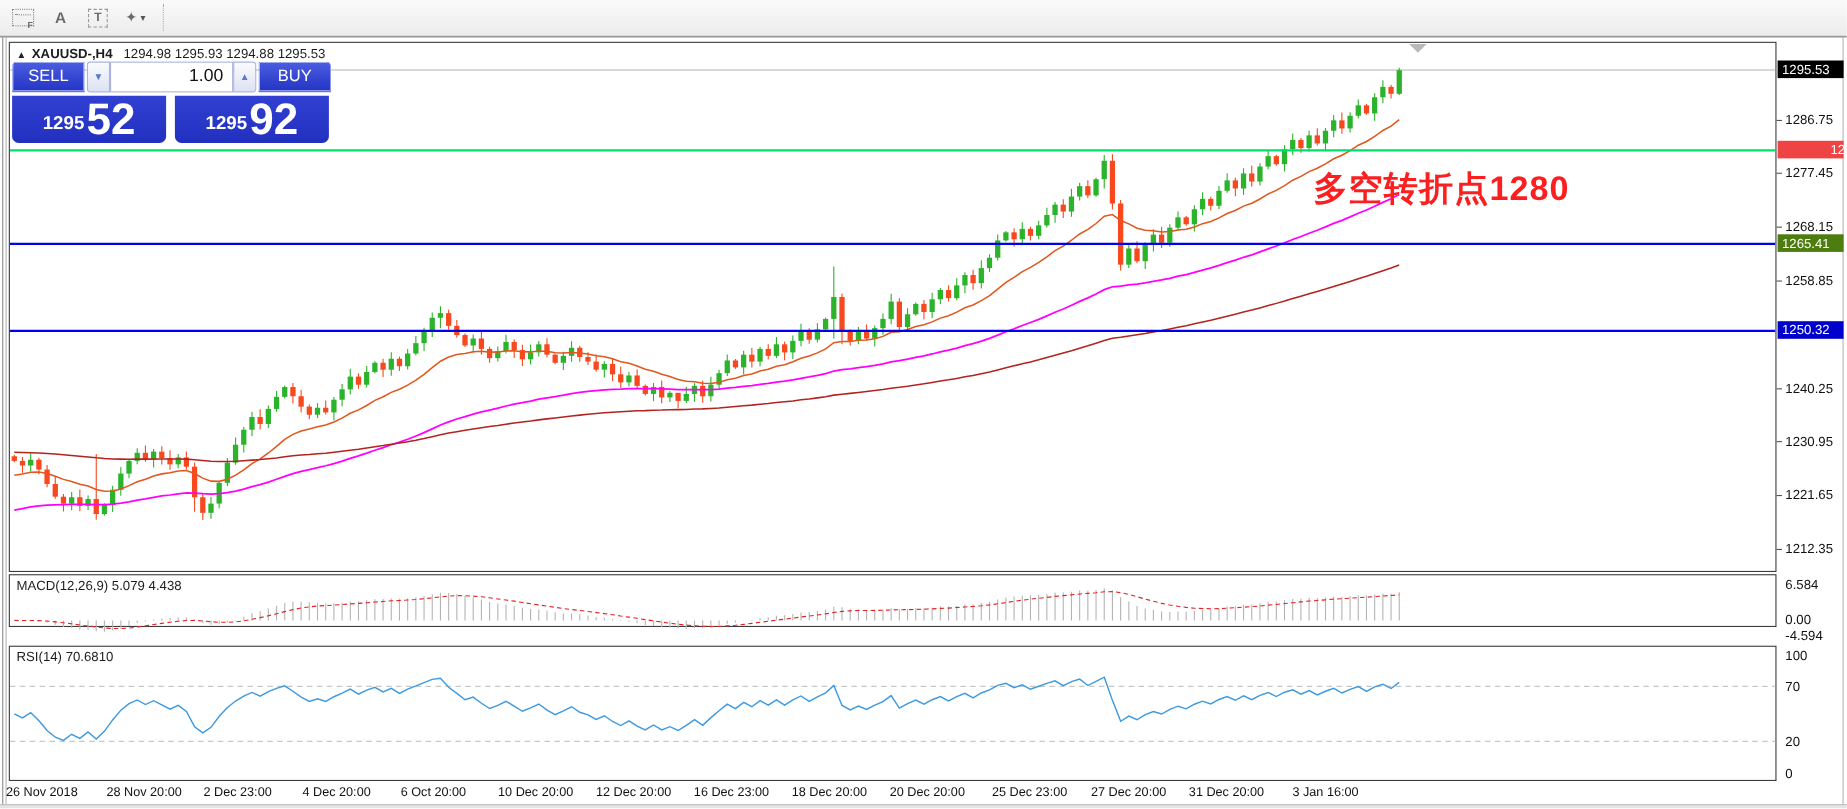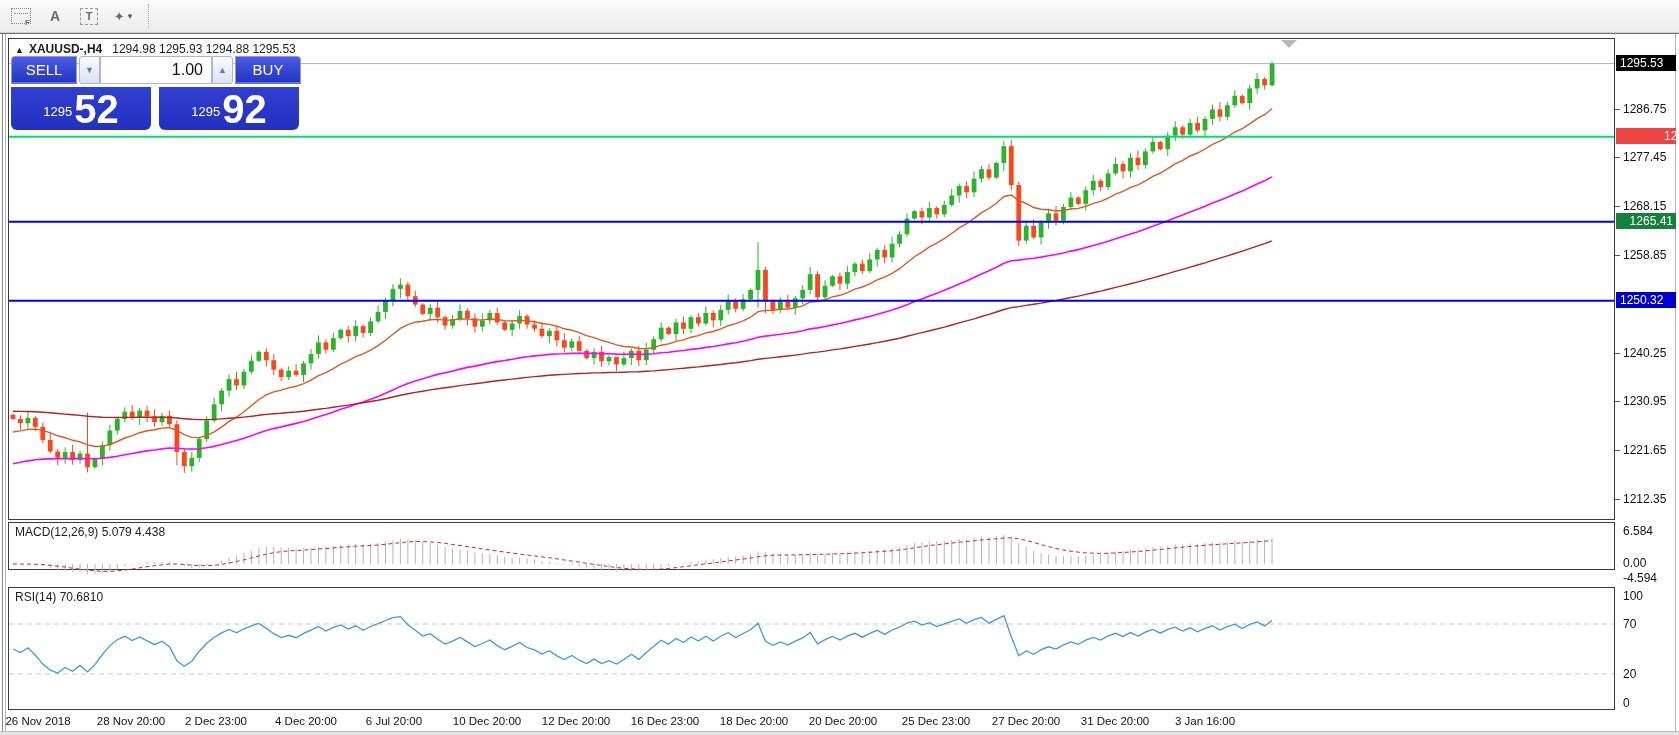--- a/index.html
+++ b/index.html
@@ -67,21 +67,21 @@
   .spin { position:absolute; top:0; width:21px; height:28px; background:linear-gradient(#fafbff,#dde2f2);
     border:1px solid #aab4de; color:#5b79c8; font-size:9px; display:flex; align-items:center; justify-content:center; cursor:pointer; }
   #vol-down { left:68px; border-radius:3px 0 0 3px; }
   #vol-up   { left:201px; border-radius:0 3px 3px 0; }
   #vol-field { position:absolute; left:89px; top:0; width:112px; height:28px; background:#fff; border:1px solid #aab4de;
     font-size:16px; color:#111; text-align:right; padding-right:8px; font-family:"Liberation Sans",sans-serif; }
   .quote-box { position:absolute; top:31px; width:140px; height:43px; background:linear-gradient(#3240d2,#2230c0);
     color:#fff; display:flex; align-items:flex-end; justify-content:center; padding-bottom:3px; cursor:pointer; }
   #bid-box { left:0;  border-radius:0 0 6px 6px; }
   #ask-box { left:148px; border-radius:0 0 6px 6px; }
-  .q-small { font-size:13px; font-weight:normal; margin-right:2px; line-height:30px; }
+  .q-small { font-size:17px; font-weight:bold; margin-right:2px; line-height:30px; }
   .q-big   { font-size:40px; font-weight:bold; line-height:36px; }
 </style>
 </head>
 <body>
 
 <div id="screen">
 
   <div id="toolbar">
     <div class="tool-ic">
         <span class="grid-ic"></span>
@@ -466,20 +466,21 @@
         <div class="quote-box" id="bid-box">
           <span class="q-small">1295</span>
             <span class="q-big">52</span>
         </div>
         <div class="quote-box" id="ask-box">
           <span class="q-small">1295</span>
             <span class="q-big">92</span>
         </div>
       </div>
 
+      <div id="annotation">多空转折点1280</div>
     </div>
 
     <div class="panel" id="panel-macd">
       <svg id="svg-macd" width="1605" height="60">
           <line x1="4" y1="41" x2="4" y2="41" stroke="#b4b4b4" stroke-width="1"></line>
           <line x1="11.45" y1="41" x2="11.45" y2="41.31021766381757" stroke="#b4b4b4" stroke-width="1"></line>
           <line x1="18.9" y1="41" x2="18.9" y2="41.16195836722251" stroke="#b4b4b4" stroke-width="1"></line>
           <line x1="26.35" y1="41" x2="26.35" y2="41.70316765487815" stroke="#b4b4b4" stroke-width="1"></line>
           <line x1="33.8" y1="41" x2="33.8" y2="43.08860891837014" stroke="#b4b4b4" stroke-width="1"></line>
           <line x1="41.25" y1="41" x2="41.25" y2="45.00336536220697" stroke="#b4b4b4" stroke-width="1"></line>
@@ -672,37 +673,37 @@
         <div class="tick-lab" style="top: 214.07px;">1258.85</div>
         <div class="tick-dash" style="top: 318.666px;"></div>
         <div class="tick-lab" style="top: 311.666px;">1240.25</div>
         <div class="tick-dash" style="top: 367.463px;"></div>
         <div class="tick-lab" style="top: 360.463px;">1230.95</div>
         <div class="tick-dash" style="top: 416.261px;"></div>
         <div class="tick-lab" style="top: 409.261px;">1221.65</div>
         <div class="tick-dash" style="top: 465.058px;"></div>
         <div class="tick-lab" style="top: 458.058px;">1212.35</div>
         <div class="px-box" style="top: 93.6476px; background: #ef4444; padding-left: 48px;">1281.61</div>
-        <div class="px-box" style="top: 178.65px; background: #15803d; text-align: right;">1265.41</div>
+        <div class="px-box" style="top: 178.65px; background: #4d7c0f;">1265.41</div>
         <div class="px-box" style="top: 257.828px; background: rgb(0, 0, 204);">1250.32</div>
         <div class="px-box" style="top: 20.6087px; background: rgb(0, 0, 0);">1295.53</div>
         <div class="tick-lab" style="top: 490px;">6.584</div>
         <div class="tick-lab" style="top: 522px;">0.00</div>
         <div class="tick-lab" style="top: 536.865px;">-4.594</div>
         <div class="tick-lab" style="top: 555px;">100</div>
         <div class="tick-lab" style="top: 583px;">70</div>
         <div class="tick-lab" style="top: 633px;">20</div>
         <div class="tick-lab" style="top: 662px;">0</div>
       </div>
     <div id="time-axis">
         <div class="t-lab" style="left: 38px;">26 Nov 2018</div>
         <div class="t-lab" style="left: 131px;">28 Nov 20:00</div>
         <div class="t-lab" style="left: 216px;">2 Dec 23:00</div>
         <div class="t-lab" style="left: 306px;">4 Dec 20:00</div>
-        <div class="t-lab" style="left: 394px;">6 Jul 20:00</div>
+        <div class="t-lab" style="left: 394px;">6 Oct 20:00</div>
         <div class="t-lab" style="left: 487px;">10 Dec 20:00</div>
         <div class="t-lab" style="left: 576px;">12 Dec 20:00</div>
         <div class="t-lab" style="left: 665px;">16 Dec 23:00</div>
         <div class="t-lab" style="left: 754px;">18 Dec 20:00</div>
         <div class="t-lab" style="left: 843px;">20 Dec 20:00</div>
         <div class="t-lab" style="left: 936px;">25 Dec 23:00</div>
         <div class="t-lab" style="left: 1026px;">27 Dec 20:00</div>
         <div class="t-lab" style="left: 1115px;">31 Dec 20:00</div>
         <div class="t-lab" style="left: 1205px;">3 Jan 16:00</div>
       </div>

